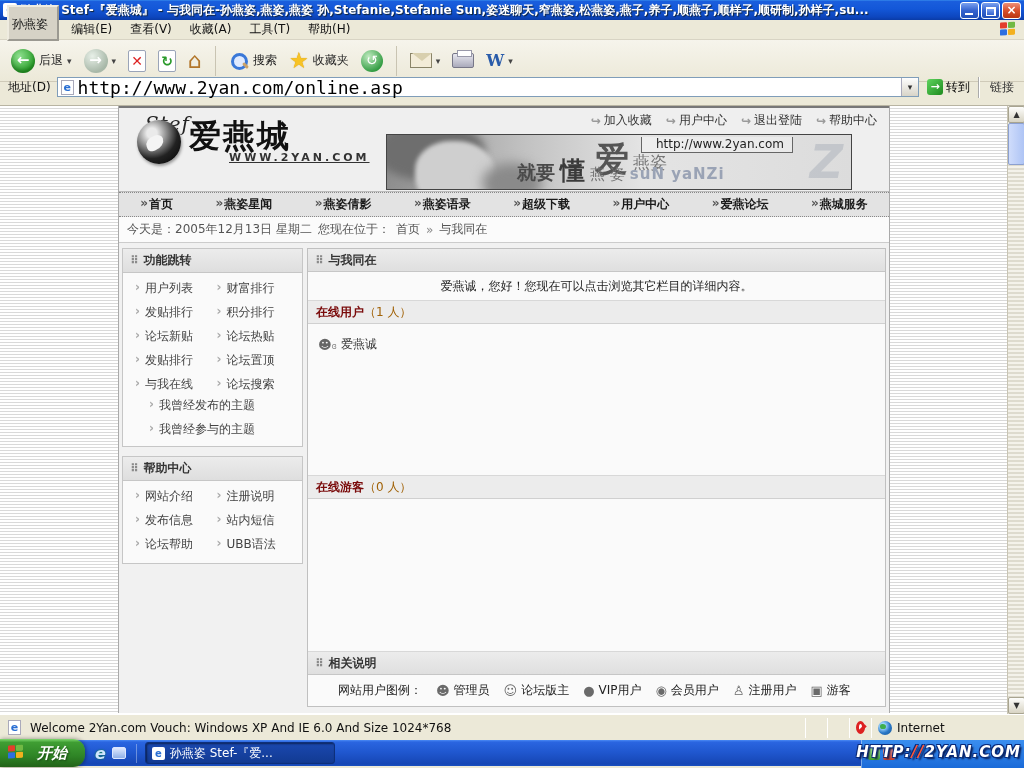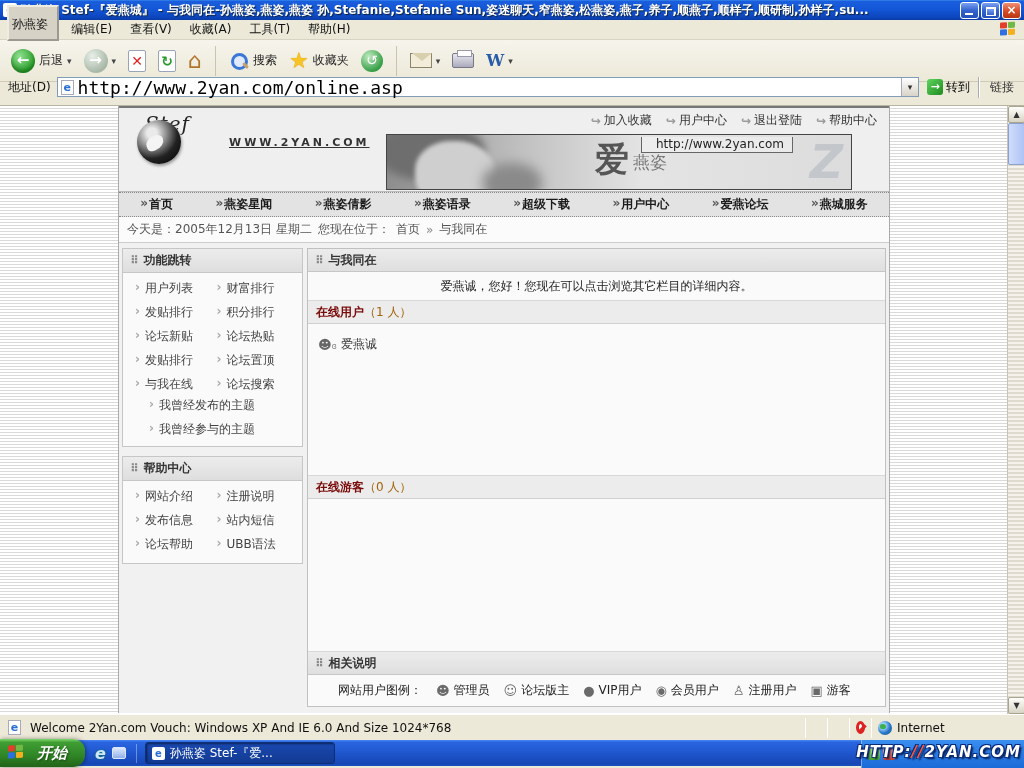--- a/index.html
+++ b/index.html
@@ -284,31 +284,38 @@
           </span>
           <span class="top-link">
             <span class="arr">↪</span>
             <span>帮助中心</span>
           </span>
         </div>
         <div class="logo">
           <span class="logo-script">Stef</span>
           <span class="logo-ball"></span>
           <span class="logo-textbox">
+            <div class="logo-title">爱燕城</div>
             <div class="logo-site">WWW.2YAN.COM</div>
           </span>
         </div>
         <div class="banner">
           <span class="hair"></span>
           <span class="face"></span>
           <span class="shadow"></span>
           <span class="banner-ghost">Z</span>
           <span class="banner-url">http://www.2yan.com</span>
           <span class="banner-big">爱</span>
           <span class="banner-big-sub">燕姿</span>
+          <span class="banner-slogan">
+            <span class="sl-pre">就要</span>
+            <span class="sl-bold">懂</span>
+            <span class="sl-mid">燕 姿</span>
+            <span class="sl-en">suN yaNZi</span>
+          </span>
         </div>
       </div>
 
       <div class="navbar">
         <span class="nav-item">
             <span class="arr">»</span>
             <span>首页</span>
           </span>
         <span class="nav-item">
             <span class="arr">»</span>

